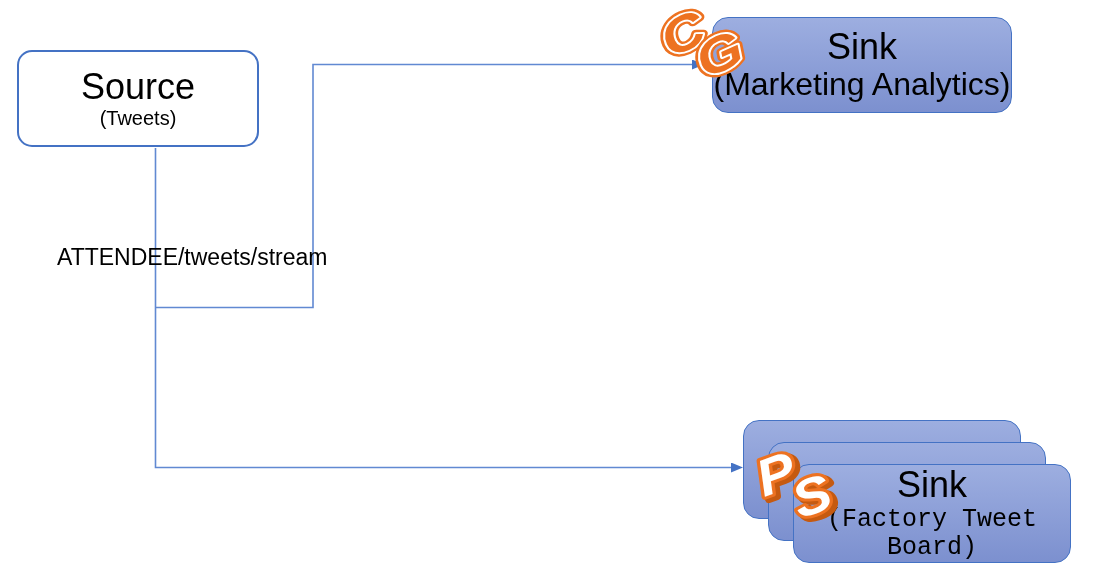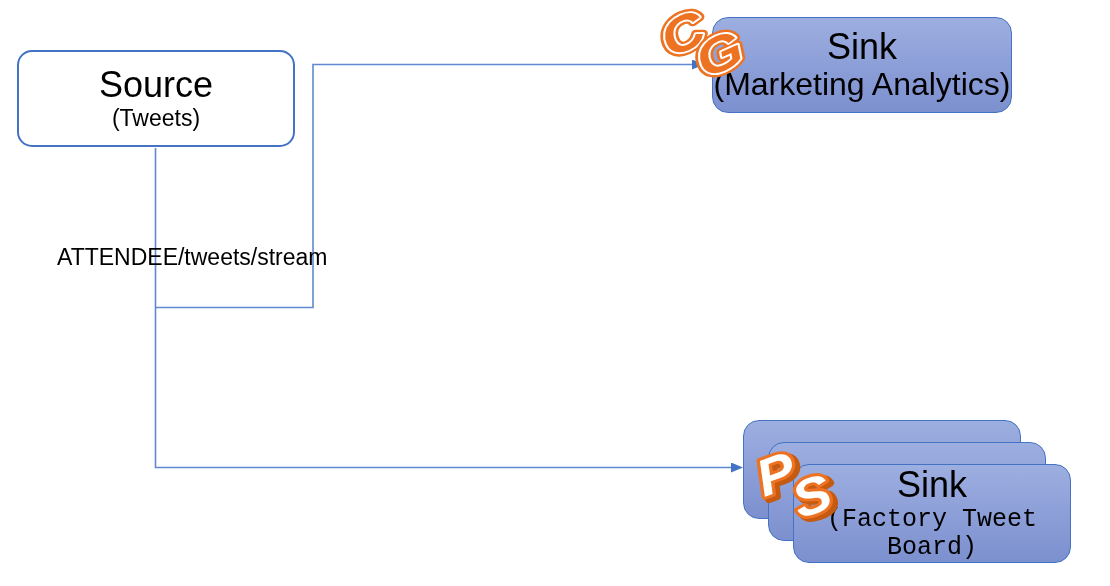--- a/index.html
+++ b/index.html
@@ -12,39 +12,39 @@
   .connectors{position:absolute;left:0;top:0;z-index:1;}
   .conn{fill:none;stroke:var(--connector-blue,#6189D2);stroke-width:1.6px;}
   .arrow-head{fill:var(--accent-blue,#4472C4);}
 
   .box{
     position:absolute;display:flex;flex-direction:column;
     align-items:center;justify-content:center;text-align:center;z-index:2;
     box-sizing:border-box;
   }
   .source-box{
-    left:17px;top:50px;width:278px;height:97px;
+    left:17px;top:50px;width:242px;height:97px;
     background:var(--source-fill,#fff);
     border:2.5px solid var(--accent-blue,#4472C4);
     border-radius:15px;
   }
   .sink-box{
     background:linear-gradient(180deg,var(--sink-fill-top,#9DAEE0) 0%,var(--sink-fill-bottom,#7C90CF) 100%);
     border:1.6px solid var(--accent-blue,#4472C4);
     border-radius:16px;
     justify-content:center;
   }
   .sink-marketing{left:712px;top:17px;width:300px;height:96px;}
   .stack-back{left:743px;top:420px;width:278px;height:99px;}
   .stack-mid{left:768px;top:442px;width:278px;height:99px;}
   .stack-front{left:793px;top:464px;width:278px;height:99px;}
 
   .box-title{font-size:36px;line-height:1.12;color:var(--text-color,#000);}
   .box-subtitle{font-size:32px;line-height:1.12;color:var(--text-color,#000);}
-  .subtitle-sm{font-size:23px;}
+  .subtitle-sm{font-size:20px;}
   .stack-front .box-subtitle{font-size:25px;font-family:Liberation Mono, monospace;}
 
   .edge-label{
     position:absolute;left:57px;top:244px;z-index:2;
     font-size:23px;color:var(--text-color,#000);white-space:nowrap;
   }
 
   .logo{position:absolute;z-index:5;overflow:visible;}
   .cg-logo{left:648px;top:6px;}
   .ps-logo{left:737px;top:438px;}

